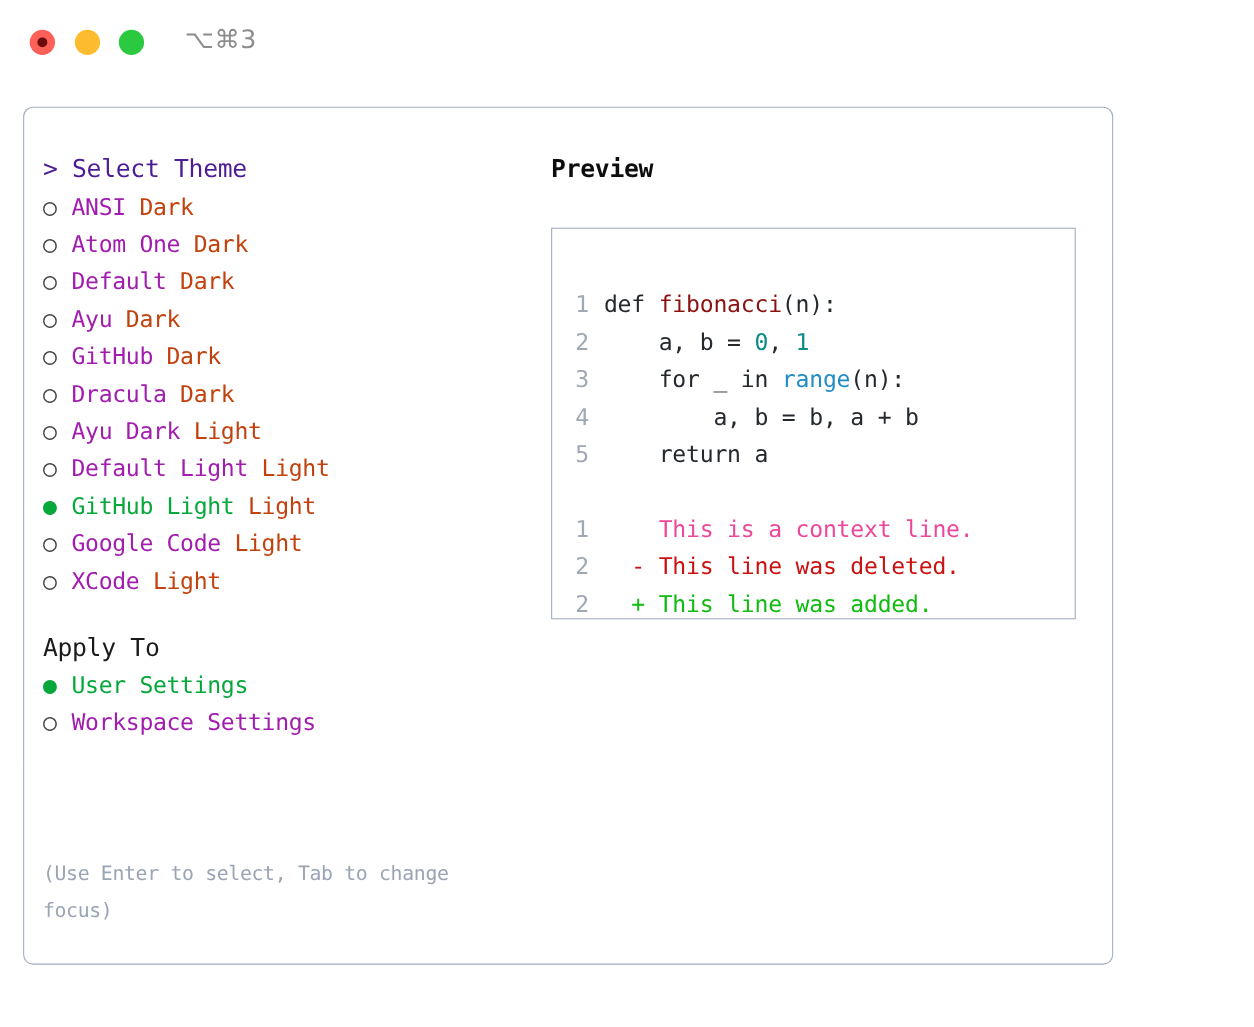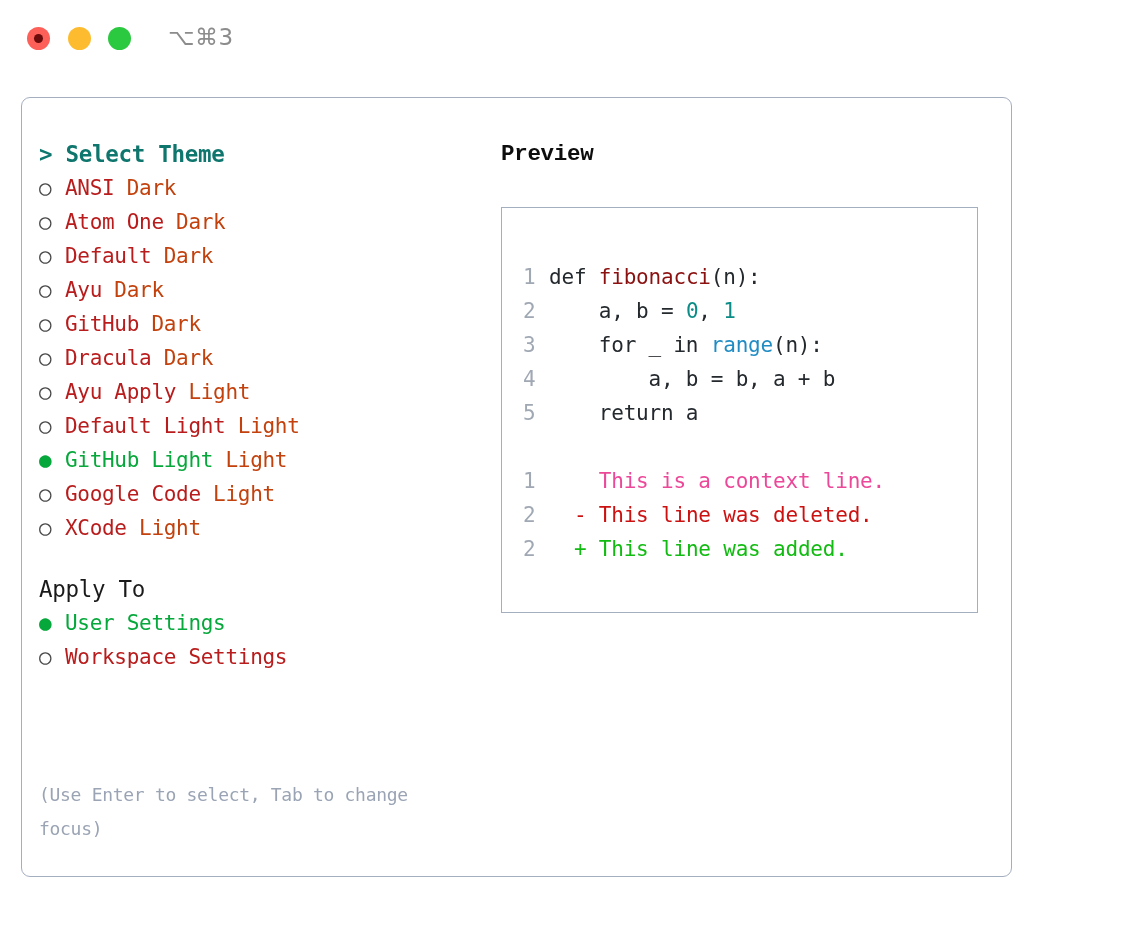--- a/index.html
+++ b/index.html
@@ -77,22 +77,22 @@
 
   
   #theme-column {
     position: absolute;
     left: 17px;
     top: 39px;
     width: 440px;
   }
   .section-header {
     font-size: 22.5px;
-    font-weight: bold;
-    color: #0f766e;
+    font-weight: normal;
+    color: #4c1d95;
     height: 34px;
     line-height: 34px;
     white-space: pre;
     letter-spacing: -0.3px;
   }
   .section-header.unfocused {
     font-weight: normal;
     color: #1a1a1a;
   }
 
@@ -103,21 +103,21 @@
     font-size: 21px;
     letter-spacing: -0.3px;
     display: block;
   }
   .marker {
     display: inline-block;
     width: 26px;
     color: #4a4a4a;
   }
   .marker.on { color: #07a83b; }
-  .opt-label { color: #b91c1c; }
+  .opt-label { color: #a21caf; }
   .opt-row.selected .opt-label { color: #07a83b; }
   .opt-badge { color: #c2410c; }
 
   #apply-section { margin-top: 27px; }
 
   #hint-text {
     position: absolute;
     left: 17px;
     top: 680px;
     width: 410px;
@@ -134,26 +134,25 @@
     top: 39px;
     width: 490px;
   }
   #preview-title {
     font-size: 22.5px;
     font-weight: bold;
     color: #0d0d0d;
     height: 34px;
     line-height: 34px;
     letter-spacing: -0.3px;
-    font-family: Liberation Mono, monospace;
   }
   #preview-box {
     margin-top: 36px;
     width: 477px;
-    height: 406px;
+    height: 356px;
     border: 1.6px solid #a3aebe;
     box-sizing: border-box;
     background: #ffffff;
     position: relative;
   }
   #code-area {
     position: absolute;
     left: 21px;
     top: 52px;
     font-size: 21px;
@@ -202,21 +201,21 @@
 
     <div id="theme-column">
       <div class="section-header">&gt; Select Theme</div>
       <div id="theme-list">
           <div class="opt-row"><span class="marker">○</span><span class="opt-label">ANSI</span><span class="opt-badge"> Dark</span></div>
           <div class="opt-row"><span class="marker">○</span><span class="opt-label">Atom One</span><span class="opt-badge"> Dark</span></div>
           <div class="opt-row"><span class="marker">○</span><span class="opt-label">Default</span><span class="opt-badge"> Dark</span></div>
           <div class="opt-row"><span class="marker">○</span><span class="opt-label">Ayu</span><span class="opt-badge"> Dark</span></div>
           <div class="opt-row"><span class="marker">○</span><span class="opt-label">GitHub</span><span class="opt-badge"> Dark</span></div>
           <div class="opt-row"><span class="marker">○</span><span class="opt-label">Dracula</span><span class="opt-badge"> Dark</span></div>
-          <div class="opt-row"><span class="marker">○</span><span class="opt-label">Ayu Apply</span><span class="opt-badge"> Light</span></div>
+          <div class="opt-row"><span class="marker">○</span><span class="opt-label">Ayu Dark</span><span class="opt-badge"> Light</span></div>
           <div class="opt-row"><span class="marker">○</span><span class="opt-label">Default Light</span><span class="opt-badge"> Light</span></div>
           <div class="opt-row selected"><span class="marker on">●</span><span class="opt-label">GitHub Light</span><span class="opt-badge"> Light</span></div>
           <div class="opt-row"><span class="marker">○</span><span class="opt-label">Google Code</span><span class="opt-badge"> Light</span></div>
           <div class="opt-row"><span class="marker">○</span><span class="opt-label">XCode</span><span class="opt-badge"> Light</span></div>
         </div>
 
       <div id="apply-section">
         <div class="section-header unfocused">Apply To</div>
         <div id="apply-list">
             <div class="opt-row selected"><span class="marker on">●</span><span class="opt-label">User Settings</span></div>

